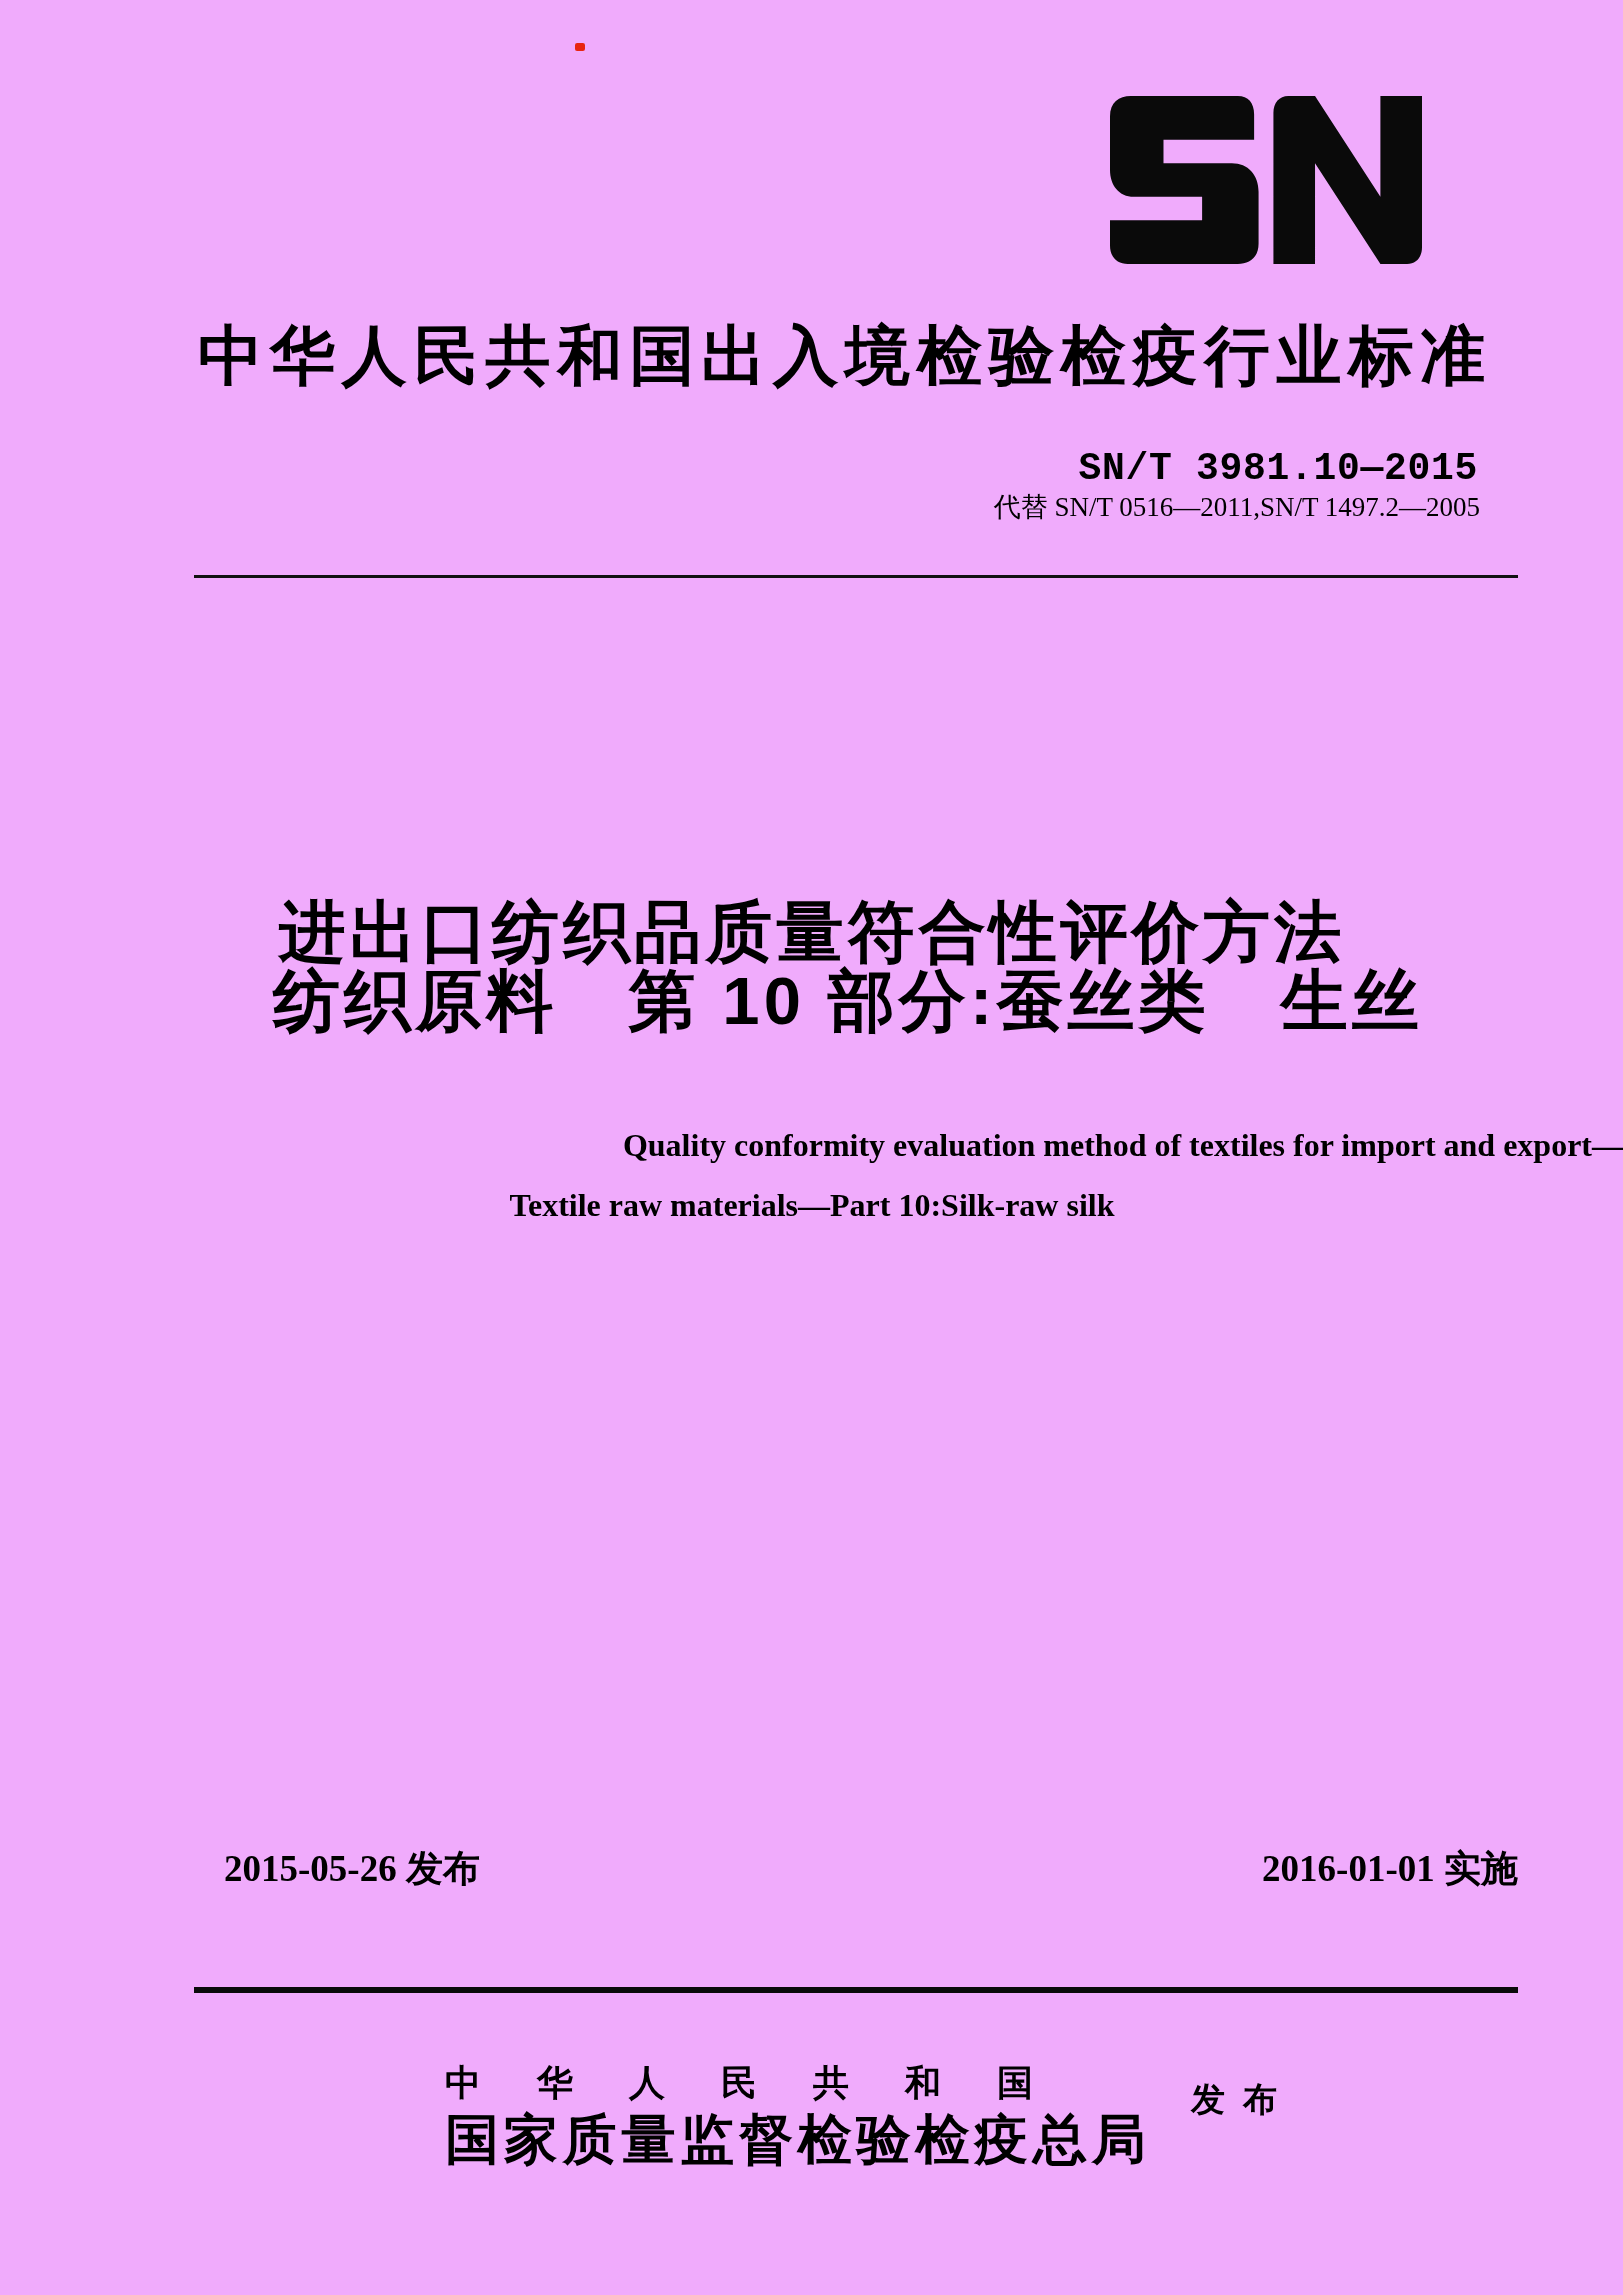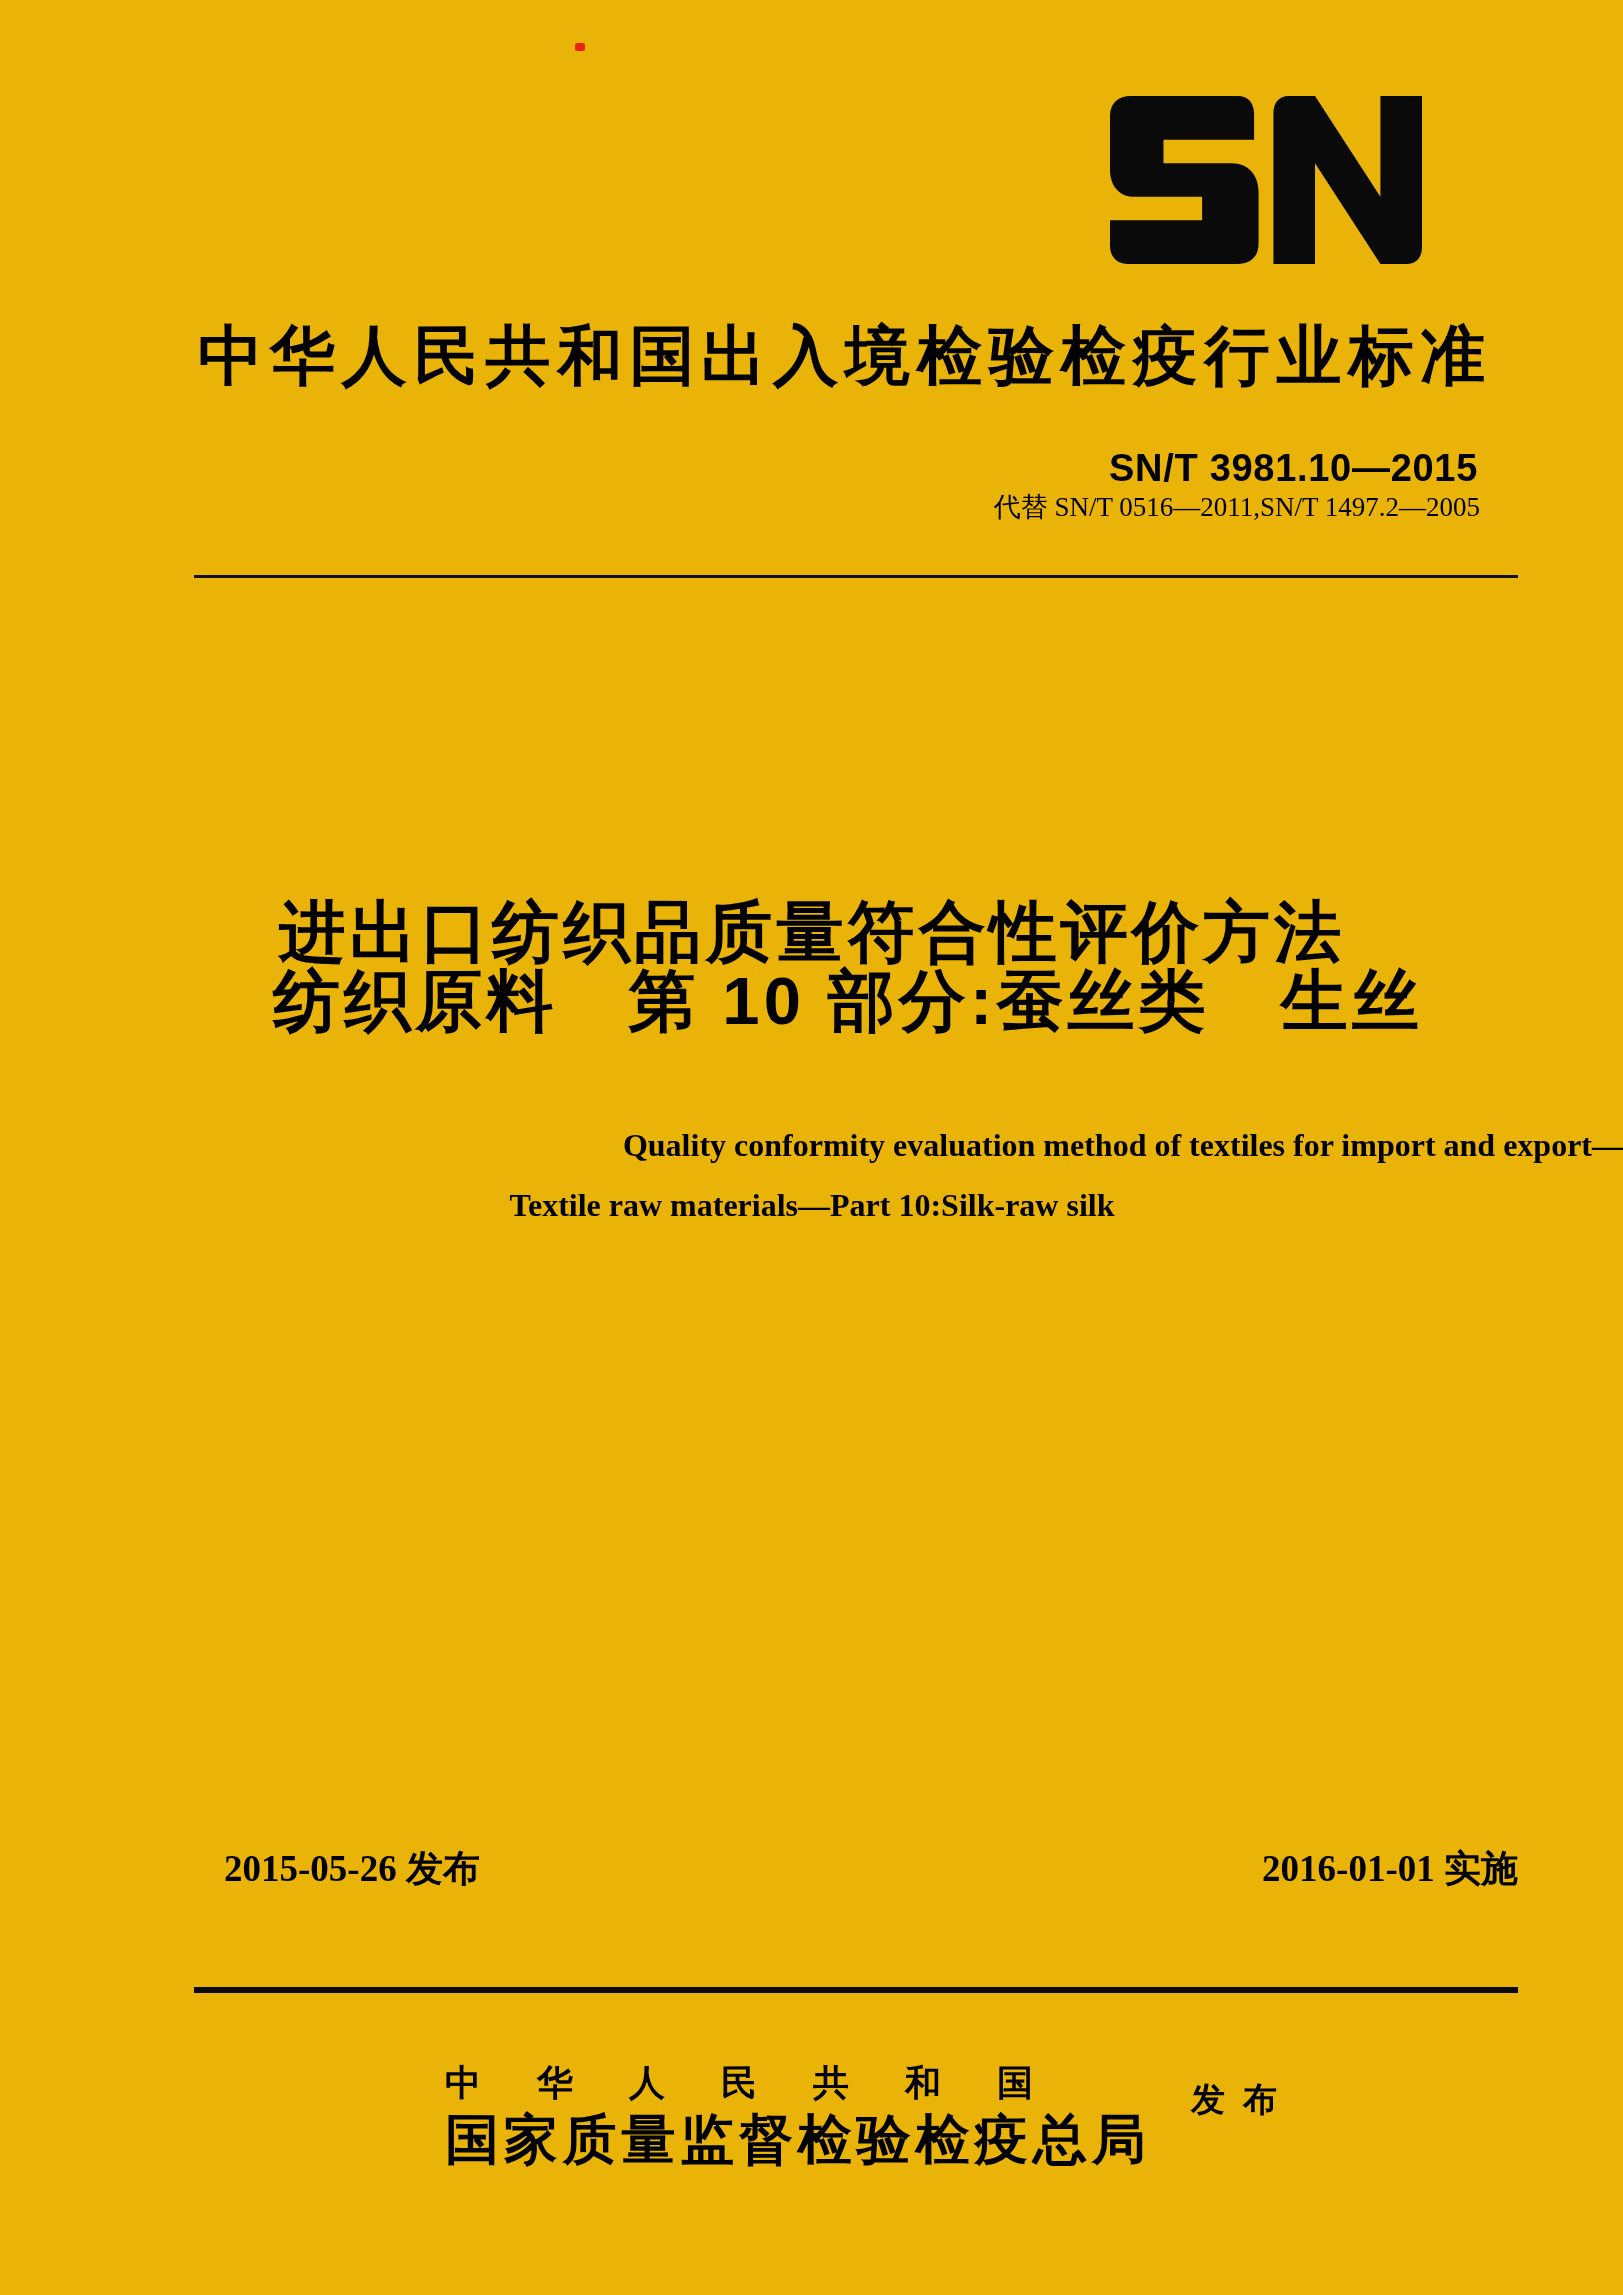--- a/index.html
+++ b/index.html
@@ -4,21 +4,21 @@
 <style>
   html, body {
     margin: 0;
     padding: 0;
     background: #ffffff;
   }
   .page {
     position: relative;
     width: 1624px;
     height: 2295px;
-    background: #eab308;
+    background: #f0abfc;
     overflow: hidden;
     font-family: "Liberation Sans", sans-serif;
     color: #000;
   }
   .red-mark {
     position: absolute;
     left: 575px;
     top: 43px;
     width: 10.3px;
     height: 8.2px;
@@ -44,21 +44,21 @@
     font-family: "Liberation Sans", sans-serif;
   }
   .std-num {
     position: absolute;
     right: 146px;
     top: 447px;
     font-size: 38px;
     font-weight: bold;
     letter-spacing: 0.7px;
     white-space: nowrap;
-    font-family: Liberation Sans, sans-serif;
+    font-family: Liberation Mono, monospace;
   }
   .replaces {
     position: absolute;
     right: 144px;
     top: 489px;
     font-size: 27px;
     font-weight: normal;
     white-space: nowrap;
     font-family: "Liberation Serif", serif;
   }

